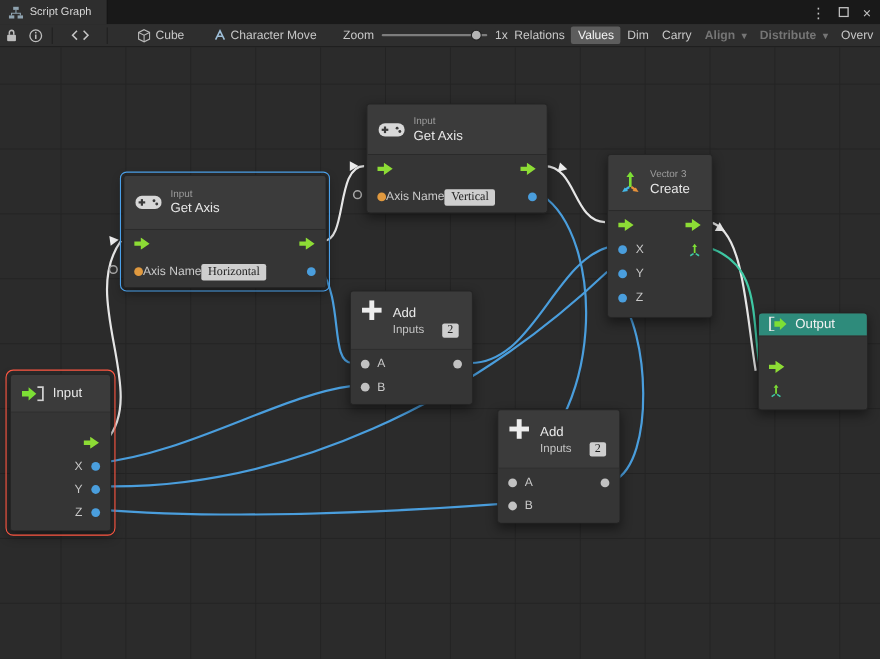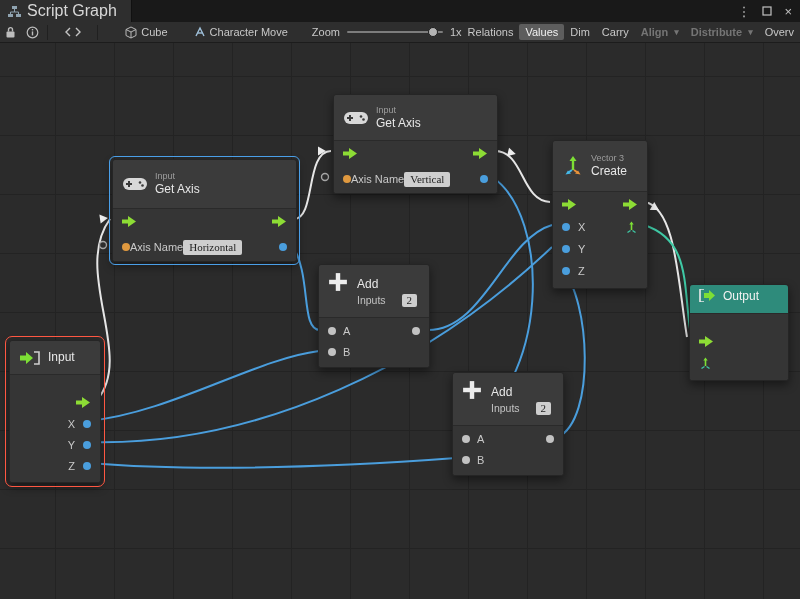--- a/index.html
+++ b/index.html
@@ -1,21 +1,21 @@
 <!DOCTYPE html>
 <html><head>
 <meta charset="utf-8">
 <style>
   html,body{margin:0;padding:0;background:#111;}
   *{box-sizing:border-box;font-family:"Liberation Sans",sans-serif;}
   .window{position:relative;width:800px;height:599px;background:#2b2b2b;overflow:hidden;}
 
   
   .titlebar{position:absolute;top:0;left:0;width:800px;height:22px;background:#191919;display:flex;align-items:stretch;}
-  .tab{display:flex;align-items:center;gap:6px;padding:0 14px 0 8px;background:#2e2e2e;color:#d8d8d8;font-size:16px;border-right:1px solid #111;}
+  .tab{display:flex;align-items:center;gap:6px;padding:0 14px 0 8px;background:#2e2e2e;color:#d8d8d8;font-size:10px;border-right:1px solid #111;}
   .titlebar-spacer{flex:1;}
   .titlebar-controls{display:flex;align-items:center;gap:12px;padding-right:8px;color:#c2c2c2;}
   .titlebar-controls span{cursor:default;font-size:13px;line-height:1;}
 
   
   .toolbar{position:absolute;top:22px;left:0;width:800px;height:21px;background:#2e2e2e;border-bottom:1px solid #1c1c1c;display:flex;align-items:center;font-size:11px;color:#c8c8c8;white-space:nowrap;}
   .tbtn{display:flex;align-items:center;gap:4px;padding:2px 6px;border-radius:2px;}
   .tbtn.icon-only{padding:2px 5px;}
   .tbtn.active{background:#5d5d5d;color:#f2f2f2;}
   .tbtn.disabled{color:#757575;font-weight:bold;}
@@ -61,21 +61,21 @@
   .add-body{padding:2px 0 5px;}
   .add-row{height:21px;gap:7px;}
   
   .vrow{height:22px;gap:8px;}
   
   .ev-header{display:flex;align-items:center;gap:8px;padding:8px 10px;height:33px;}
   .ev-body{padding-top:16px;padding-bottom:6px;}
   .ev-arrow-row{height:22px;justify-content:flex-end;padding-right:9px;}
   .ev-row{height:21px;justify-content:flex-end;gap:8px;padding-right:9px;}
   
-  .out-header{display:flex;align-items:flex-start;gap:7px;padding:4px 9px;height:28px;background:#2e8b7b;border-radius:3px 3px 0 0;color:#f0f0f0;}
+  .out-header{display:flex;align-items:flex-end;gap:7px;padding:4px 9px;height:20px;background:#2e8b7b;border-radius:3px 3px 0 0;color:#f0f0f0;}
   .out-body{padding-top:16px;padding-bottom:6px;}
   .out-row{height:22px;gap:6px;}
 </style>
 </head>
 <body>
 
 <div class="window">
 
   <div class="titlebar">
     <div class="tab">

